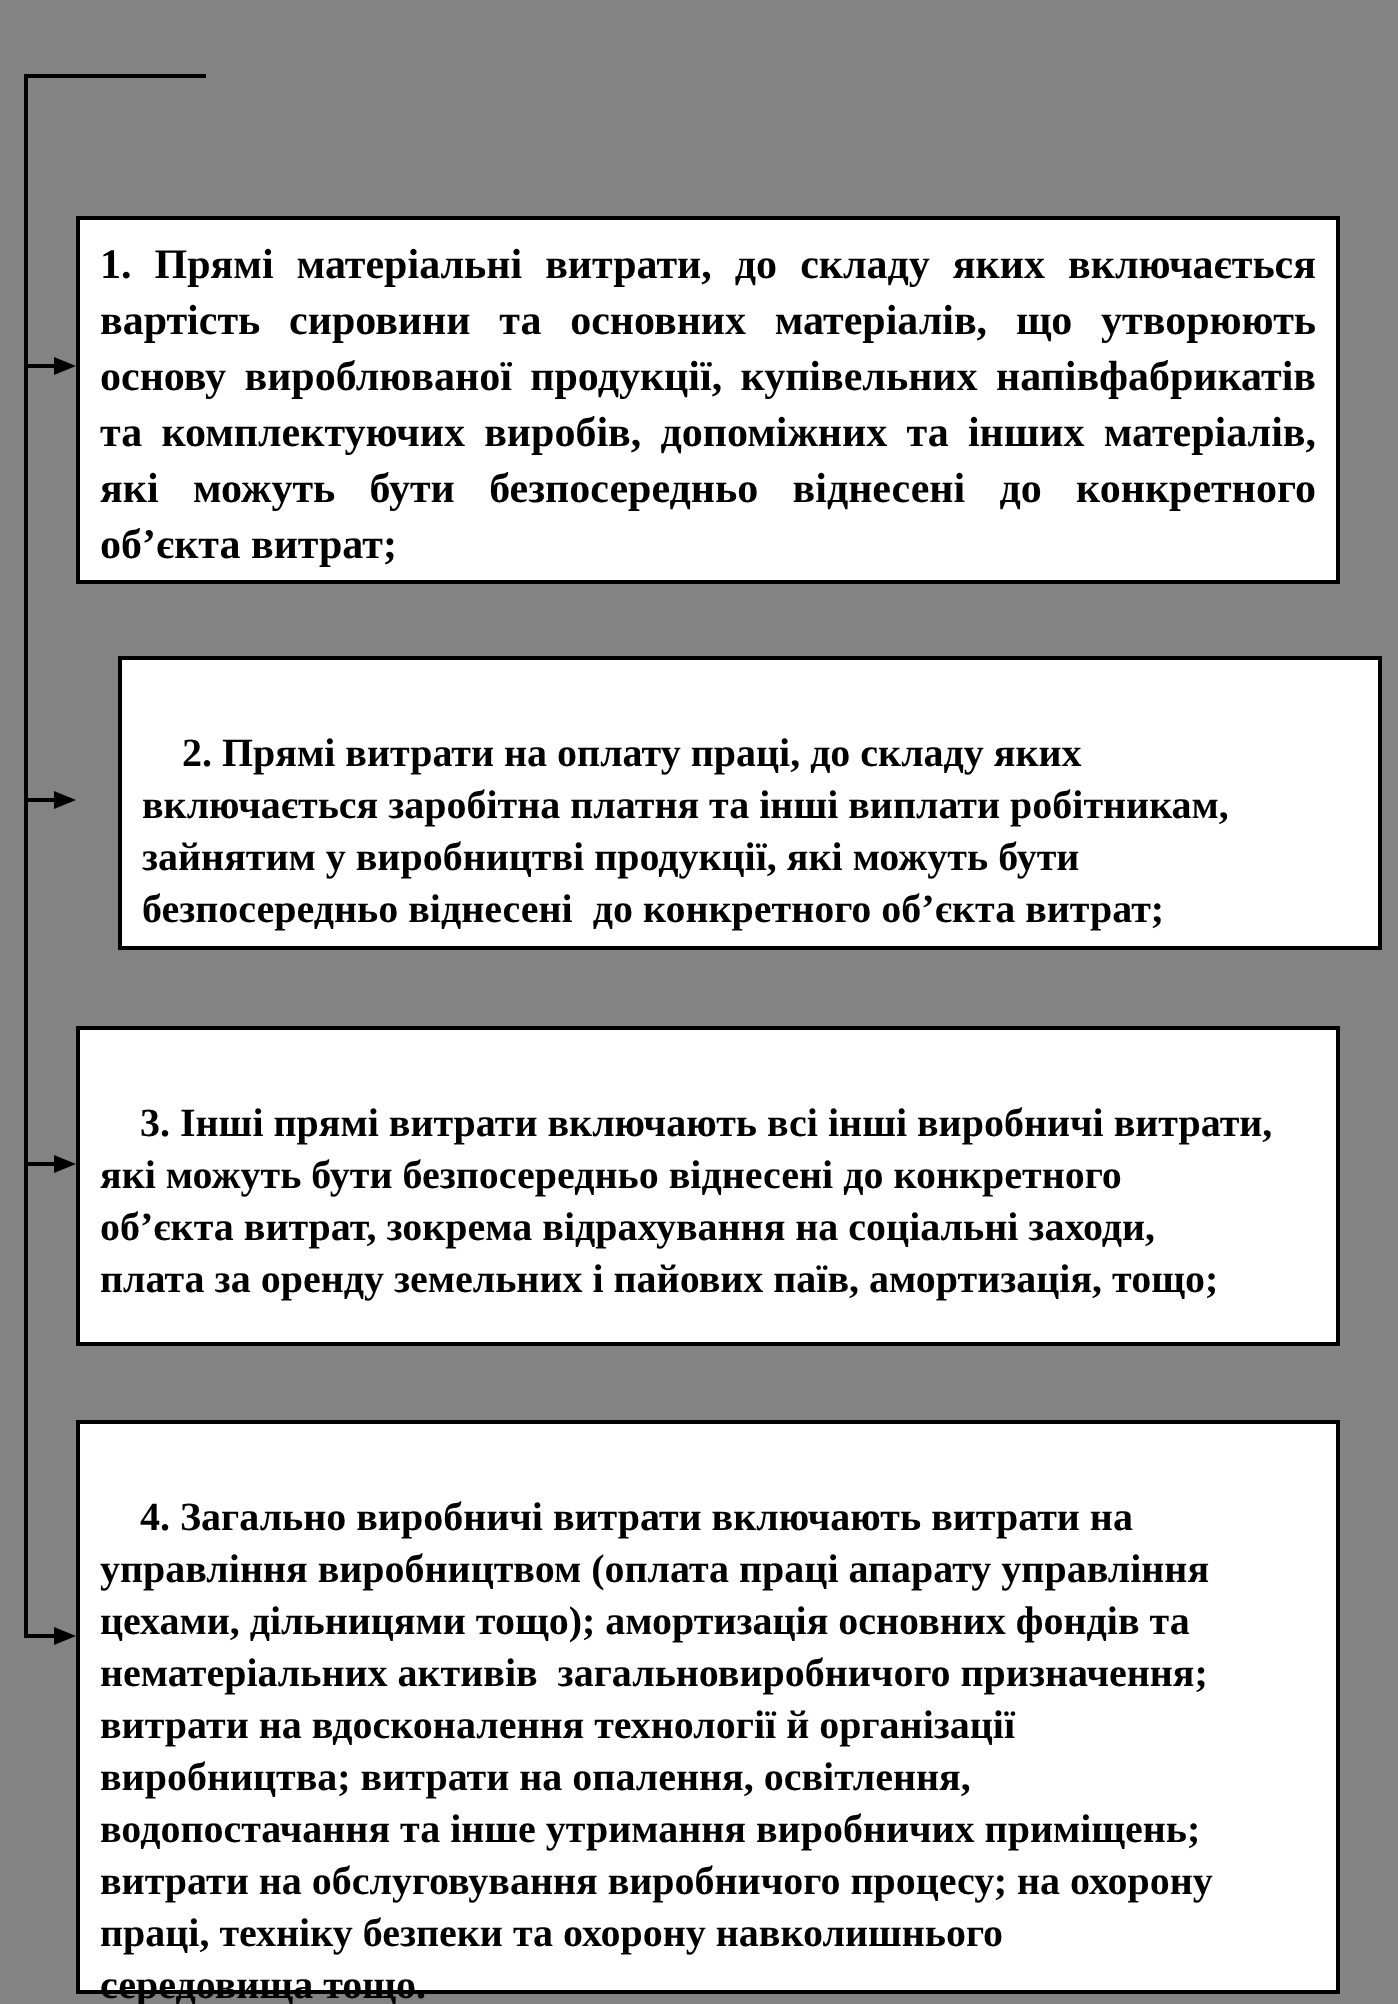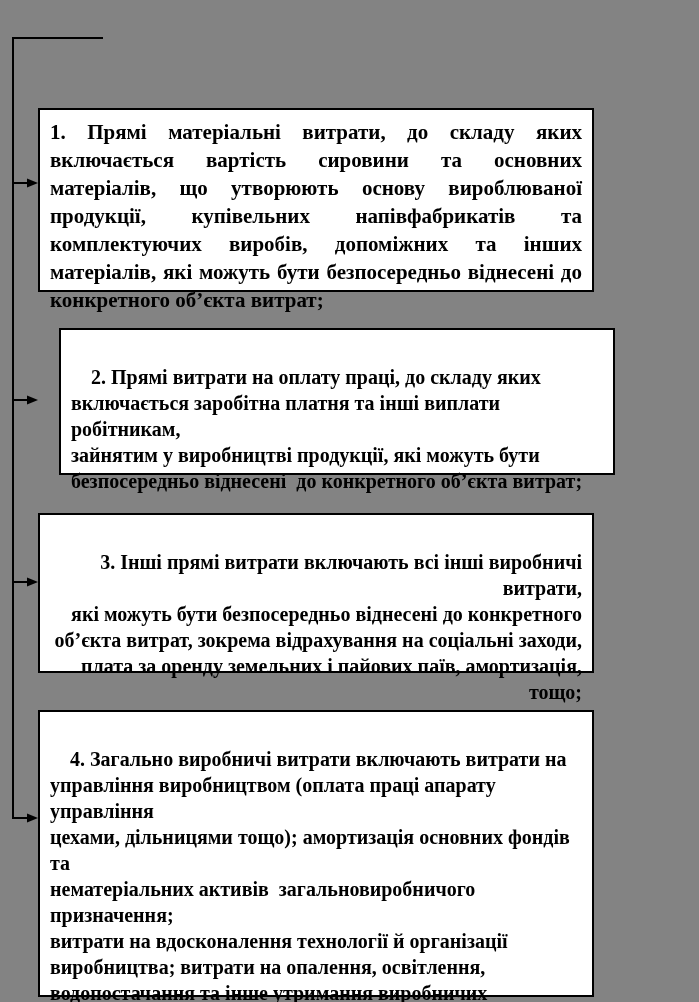--- a/index.html
+++ b/index.html
@@ -35,40 +35,40 @@
     text-align: center;
     font-weight: bold;
     font-size: 29px;
     line-height: 40px;
     padding-top: 5px;
     white-space: pre-wrap;
   }
   .box {
     position: absolute;
     left: 38px;
-    width: 556px;
+    width: 632px;
     box-sizing: border-box;
     background: #ffffff;
     border: 2px solid #000000;
     font-weight: bold;
     font-size: 20px;
     line-height: 26px;
     padding: 8px 10px 0 10px;
     white-space: pre-wrap;
   }
   .box-1 {
     top: 108px;
     height: 184px;
     font-size: 21px;
     line-height: 28px;
     text-align: justify;
     white-space: normal;
   }
   .box-2 { top: 328px; height: 147px; margin-left: 21px; }
-  .box-3 { top: 513px; height: 160px; text-align: right; }
+  .box-3 { top: 513px; height: 160px; }
   .box-4 { top: 710px; height: 287px; }
 </style>
 </head>
 <body>
 
 <div class="canvas">
 
   <svg class="connector-svg" viewBox="0 0 699 1002" xmlns="http://www.w3.org/2000/svg">
 
     <path d="M 103 38 L 13 38 L 13 818 L 29 818" fill="none" stroke="#000000" stroke-width="2"></path>

